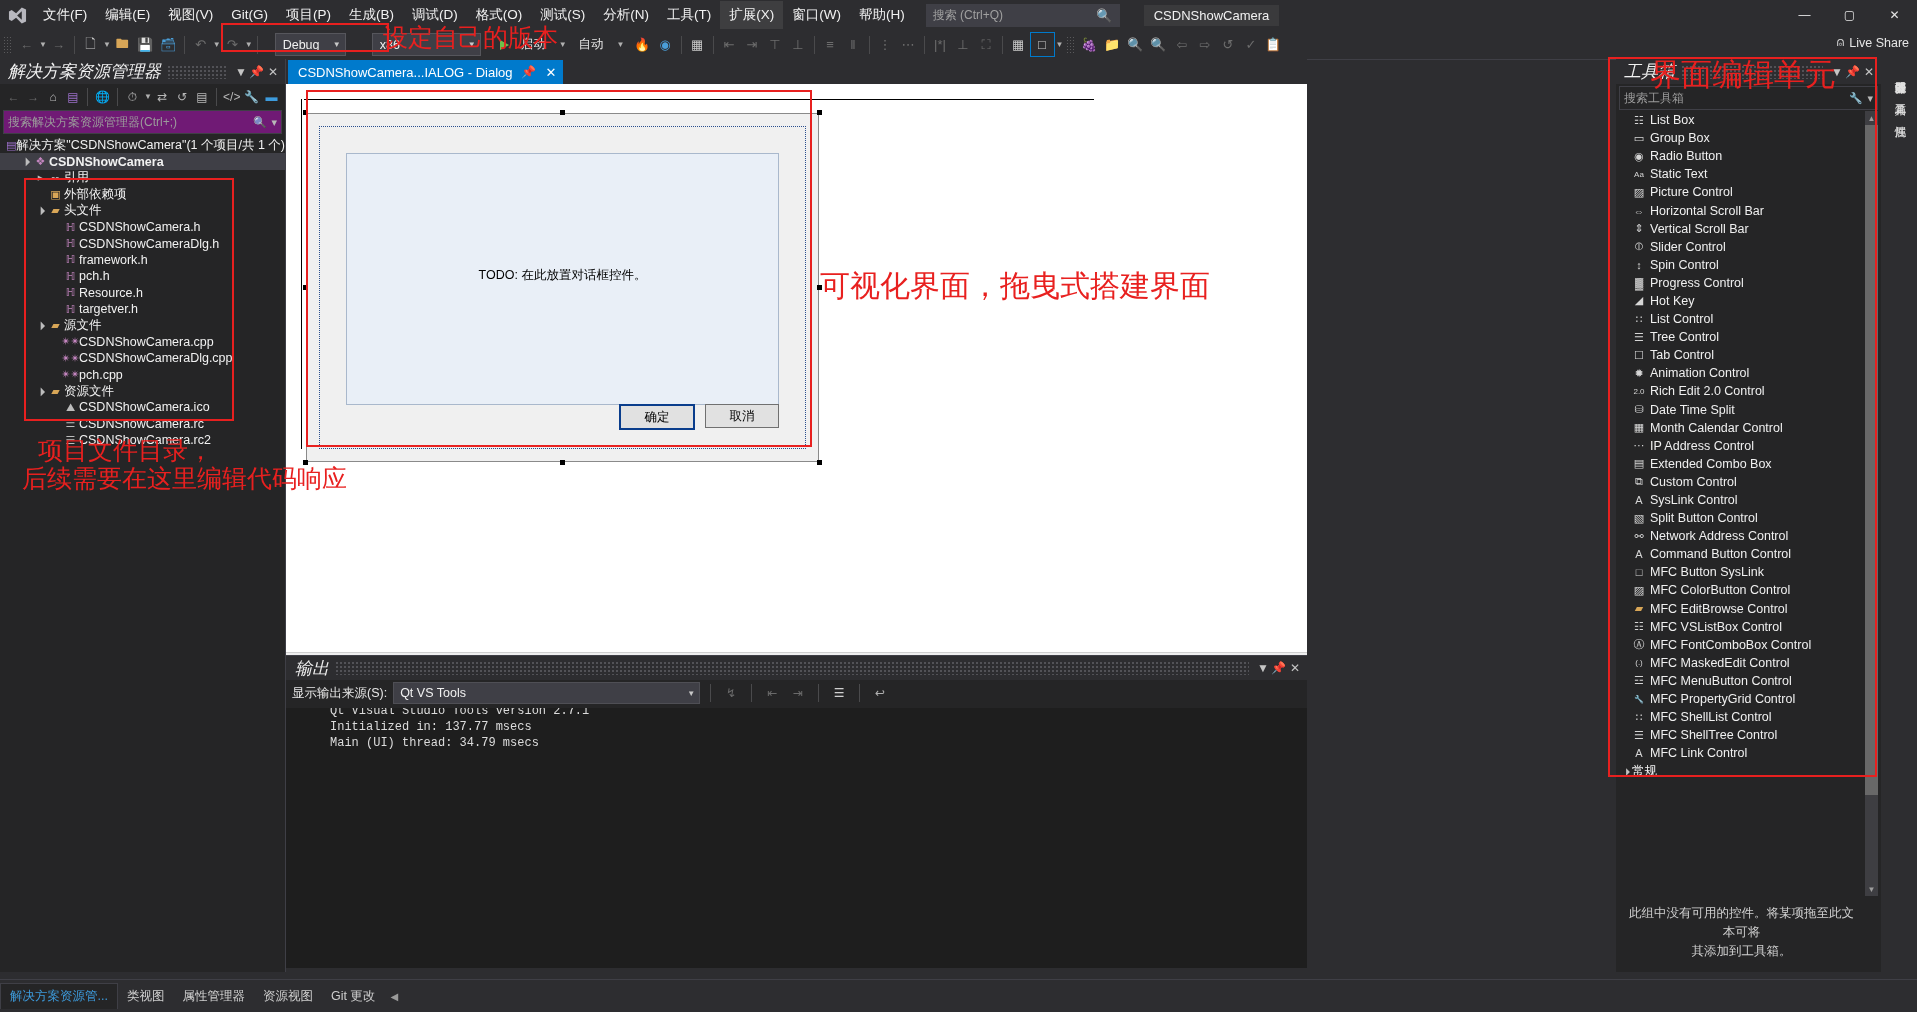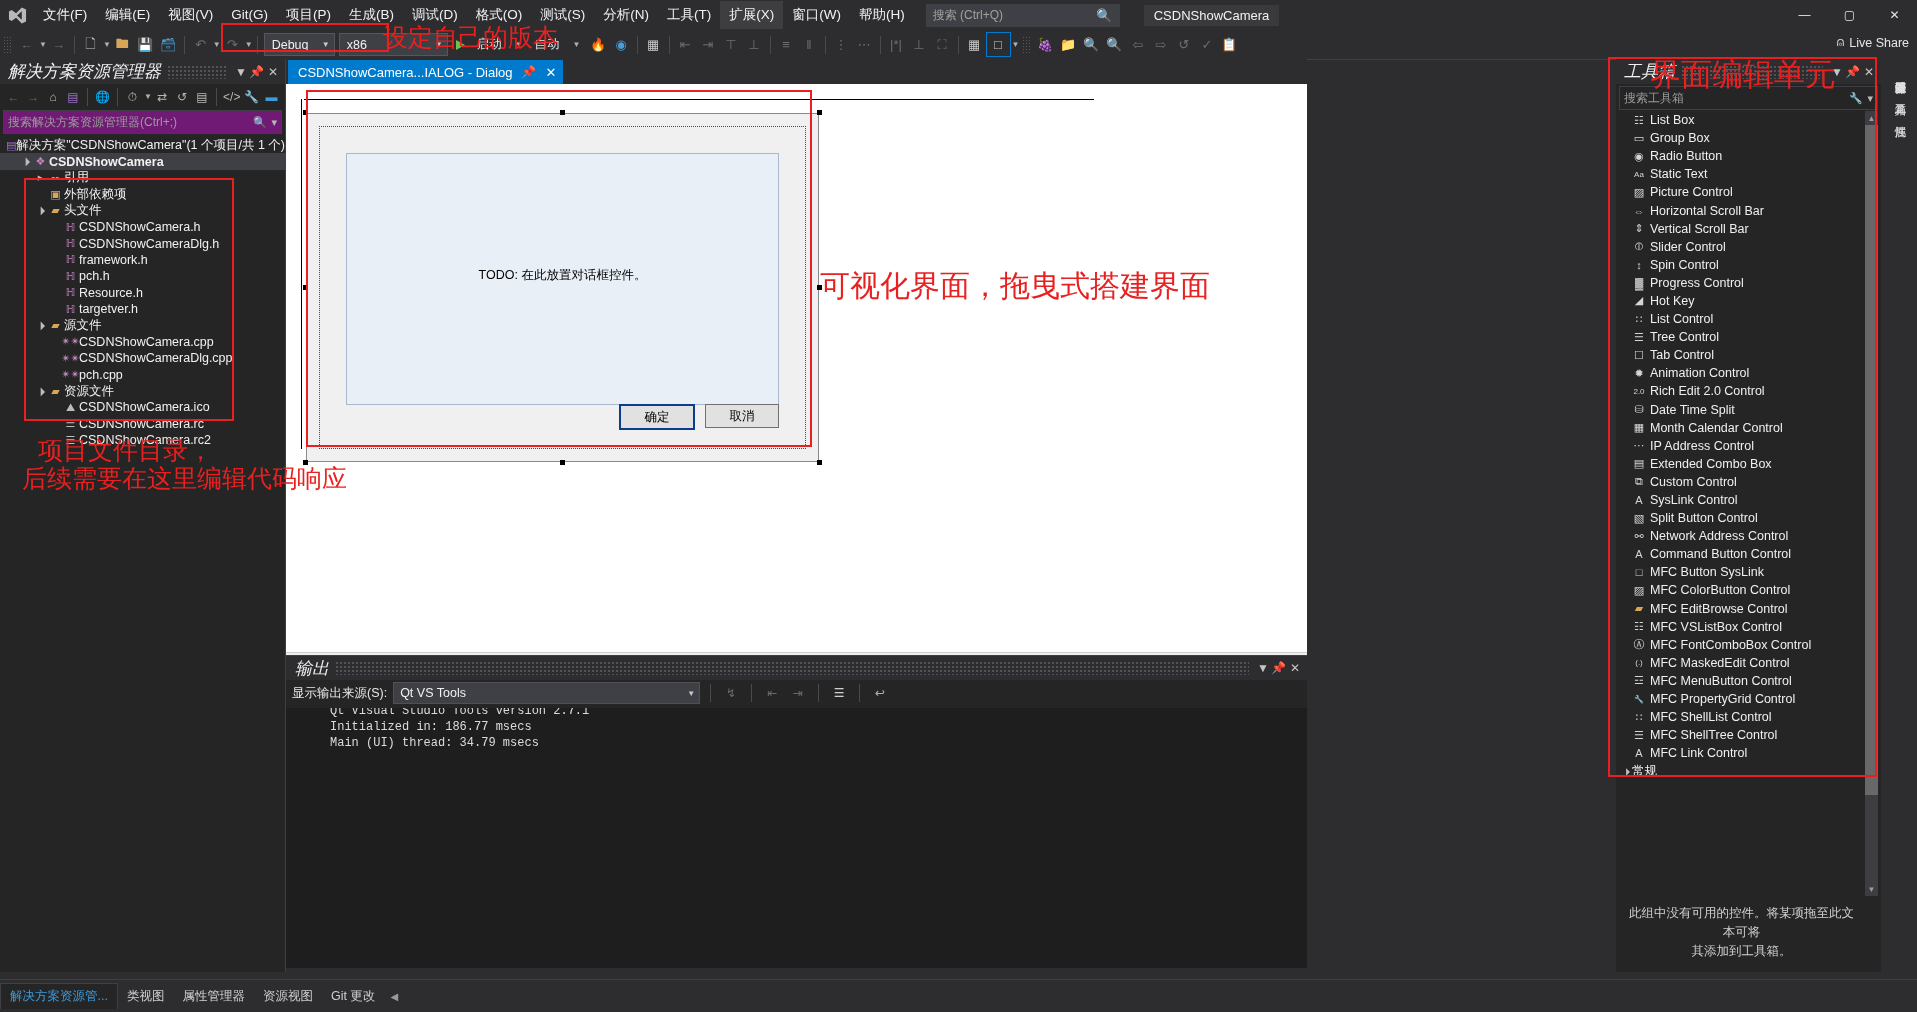--- a/index.html
+++ b/index.html
@@ -30,21 +30,21 @@
   
   .toolbar{position:absolute;left:0;top:30px;width:1917px;height:29px;background:#2d2d30;display:flex;align-items:center;border-bottom:1px solid #3f3f46;}
   .grip{width:9px;height:18px;margin:0 3px;
     background-image:radial-gradient(circle,#5a5a5c 1px,transparent 1px);
     background-size:3px 3px;}
   .tbtn{width:23px;height:23px;display:flex;align-items:center;justify-content:center;color:#c8c8c8;font-size:13px;}
   .tbtn.dim{color:#6d6d6d;}
   .tsep{width:1px;height:18px;background:#4a4a4c;margin:0 4px;}
   .caret{font-size:8px;color:#b0b0b0;margin-left:1px;}
   .combo{height:21px;background:#3f3f46;border:1px solid #56565c;display:flex;align-items:center;
-    padding:0 4px 0 7px;font-size:12.5px;color:#f1f1f1;margin:0 2px;}
+    padding:0 4px 0 7px;font-size:12.5px;color:#f1f1f1;margin:0 13px;}
   .combo .cv{flex:1;white-space:nowrap;overflow:hidden;}
   .combo .cc{margin-left:6px;font-size:8px;color:#c8c8c8;}
   .combo.cfg{width:58px;}
   .combo.plat{width:96px;}
   .startbtn{display:flex;align-items:center;gap:12px;padding:0 6px;height:23px;color:#e6e6e6;font-size:12.5px;}
   .play{width:0;height:0;border-left:9px solid #6cc24a;border-top:5.5px solid transparent;border-bottom:5.5px solid transparent;}
   .livebadge{position:absolute;right:8px;top:5px;font-size:12.5px;color:#e6e6e6;display:flex;align-items:center;gap:5px;}
 
   
   .solexp{position:absolute;left:0;top:59px;width:285px;height:913px;background:#252526;border-right:1px solid #3f3f46;}
@@ -484,21 +484,21 @@
       <span class="obtn dim">⇤</span>
       <span class="obtn dim">⇥</span>
       <span class="tsep"></span>
       <span class="obtn" style="color:#d0d0d0">☰</span>
       <span class="tsep"></span>
       <span class="obtn">↩</span>
     </div>
     <div class="out-text">
       <div class="clip" style="margin-top:-7px">Qt Visual Studio Tools version 2.7.1</div>
       <div></div>
-      <div>Initialized in: 186.77 msecs</div>
+      <div>Initialized in: 137.77 msecs</div>
       <div>Main (UI) thread: 34.79 msecs</div>
     </div>
   </div>
   <div class="out-scroll"></div>
 
   <div class="toolbox">
     <div class="tbx-head">
       <span class="panel-title">工具箱</span>
       <span class="dots"></span>
       <span class="phicon">▼</span>

